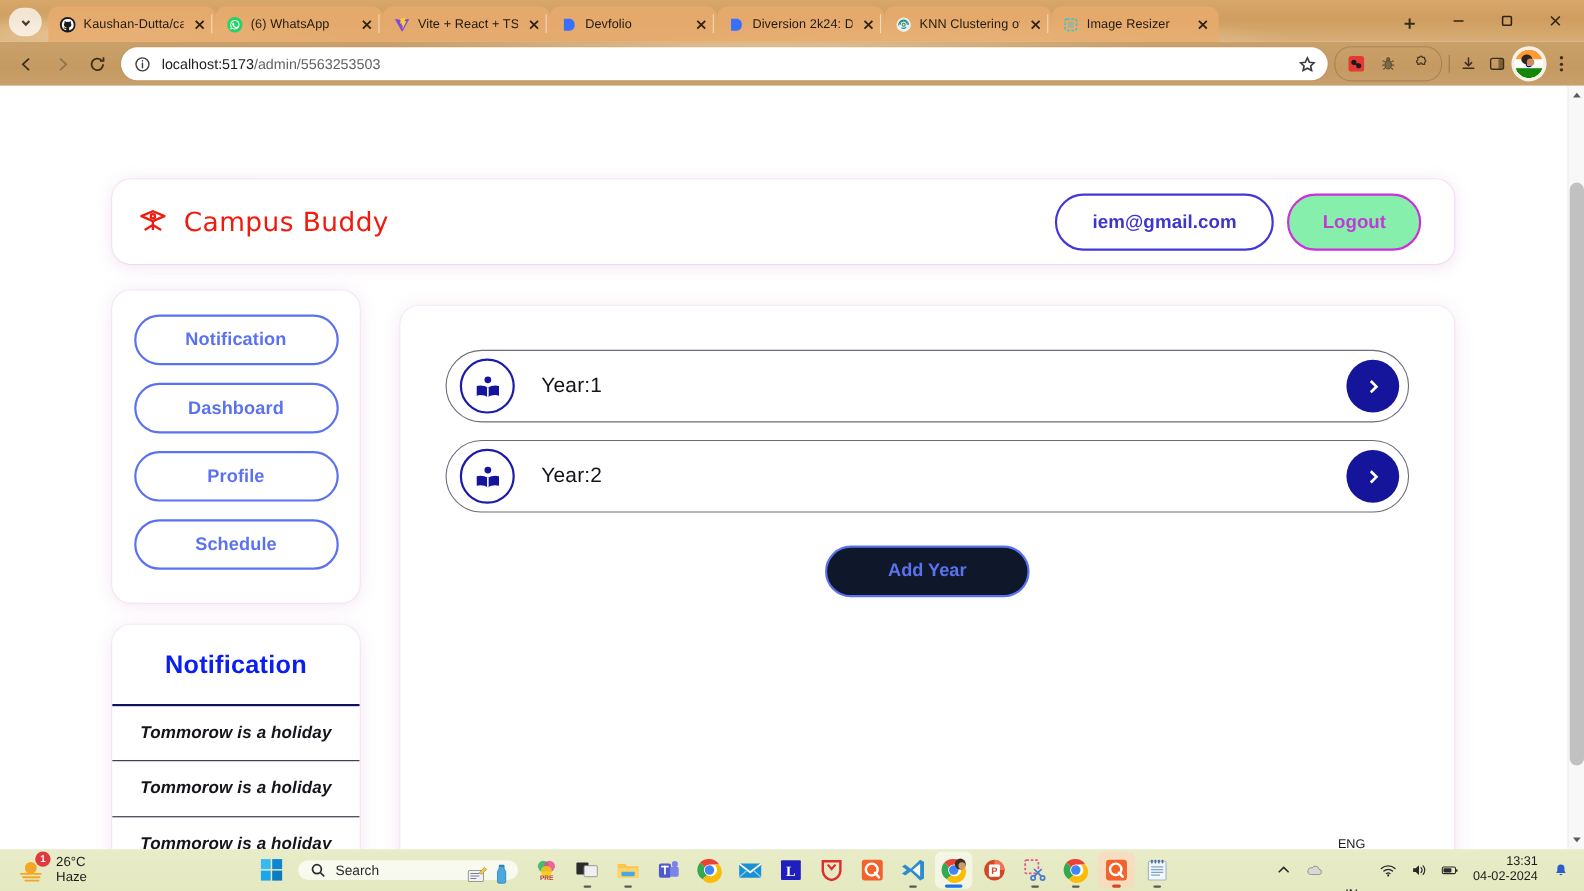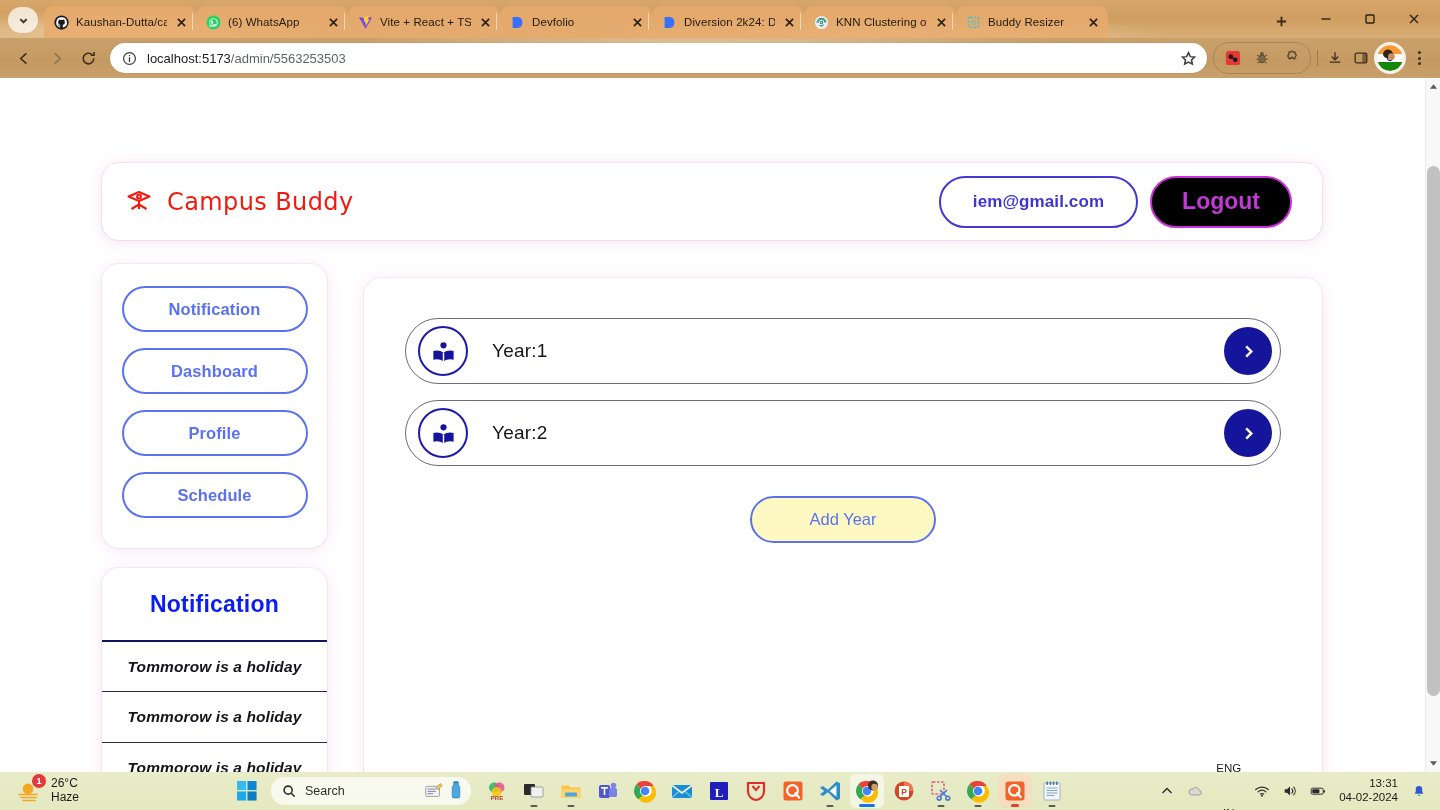--- a/index.html
+++ b/index.html
@@ -144,21 +144,21 @@
   .pill-email{
     height:52px; padding:0 32px; border-radius:26px;
     border:2.2px solid #4338d4; color:#3d35cf;
     display:flex;align-items:center;justify-content:center;
     font-size:17px; font-weight:700; letter-spacing:.1px; background:#fff;
   }
   .pill-logout{
     height:52px; padding:0 30px; border-radius:26px;
     border:2.2px solid #cc30d8; color:#c23ad6;
     display:flex;align-items:center;justify-content:center;
-    font-size:23px; font-weight:700; background:#000000;
+    font-size:17px; font-weight:700; background:#86efac;
   }
 
   
   .nav-card{
     position:absolute; left:102px; top:186px; width:225px; height:284px;
     background:#fff; border-radius:17px;
     box-shadow:0 2px 15px rgba(214,160,210,.28), 0 0 0 1px rgba(243,226,247,.55);
     display:flex; flex-direction:column; align-items:center;
     padding:22px 0; gap:16px;
   }
@@ -209,21 +209,21 @@
     flex:1 1 auto; margin-left:24px; font-size:19px; color:#14141c; letter-spacing:.2px;
   }
   .year-go{
     width:48px;height:48px;border-radius:24px; background:#15159b;
     display:flex;align-items:center;justify-content:center; flex:0 0 48px;
   }
   .year-go svg{ width:15px;height:15px; stroke:#fff; stroke-width:2.6; fill:none; }
   .add-year-wrap{ display:flex; justify-content:center; margin-top:30px; }
   .add-year{
     width:186px;height:47px;border-radius:24px; border:2px solid #5b72ef;
-    background:#fef9c3; color:#5b72ef; font-size:16.5px; font-weight:400;
+    background:#0f172a; color:#5b72ef; font-size:16.5px; font-weight:700;
     display:flex;align-items:center;justify-content:center;
   }
 
   
   .taskbar{
     position:absolute; left:0; bottom:0; width:1440px; height:38px;
     background:linear-gradient(180deg,#e8ecc8 0%,#e4e9c0 100%);
     display:flex; align-items:center;
   }
   .weather{ display:flex; align-items:center; gap:9px; padding-left:16px; width:230px; }
@@ -234,21 +234,21 @@
     background:#e0393e; color:#fff; font-size:9px; font-weight:700;
     display:flex;align-items:center;justify-content:center;
   }
   .weather-text{ display:flex; flex-direction:column; line-height:1.15; }
   .weather-temp{ font-size:12px; color:#1b1b1b; }
   .weather-cond{ font-size:12px; color:#1b1b1b; }
 
   .tb-center{ display:flex; align-items:center; gap:3px; }
   .tb-start{ width:34px;height:34px; display:flex;align-items:center;justify-content:center; }
   .tb-search{
-    height:28px; width:200px; border-radius:14px; background:rgba(255,255,255,.72);
+    height:18px; width:200px; border-radius:14px; background:rgba(255,255,255,.72);
     display:flex;align-items:center; gap:9px; padding:0 8px 0 11px; margin:0 6px 0 4px;
     position:relative;
   }
   .tb-search svg.mag{ width:14px;height:14px; stroke:#2c2c2c; fill:none; stroke-width:1.8; }
   .tb-search span{ font-size:12.5px; color:#2c2c2c; }
   .tb-search .se{ position:absolute; right:4px; top:1px; display:flex; gap:0; }
   .tb-search .se svg{ width:22px;height:24px; }
   .tb-app{ width:34px;height:34px; display:flex;align-items:center;justify-content:center; position:relative; }
   .tb-app svg{ width:24px;height:24px; }
   .tb-app.running::after{
@@ -385,21 +385,21 @@
           </span>
       </div>
 
       <div class="tab">
         <span class="tab-favicon">
           <svg viewBox="0 0 16 16">
               <rect x="2.5" y="2.5" width="11" height="11" rx="1.6" fill="none" stroke="#37c3d6" stroke-width="1.4" stroke-dasharray="2.6 1.6"></rect>
               <rect x="5" y="5" width="6" height="6" rx="1" fill="#37c3d6" opacity=".35"></rect>
             </svg>
         </span>
-        <span class="tab-title">Buddy Resizer</span>
+        <span class="tab-title">Image Resizer</span>
         <span class="tab-close">
             <svg viewBox="0 0 10 10">
               <path d="M1 1 L9 9 M9 1 L1 9"></path>
             </svg>
           </span>
       </div>
 
     </div>
 
     <div class="newtab">

